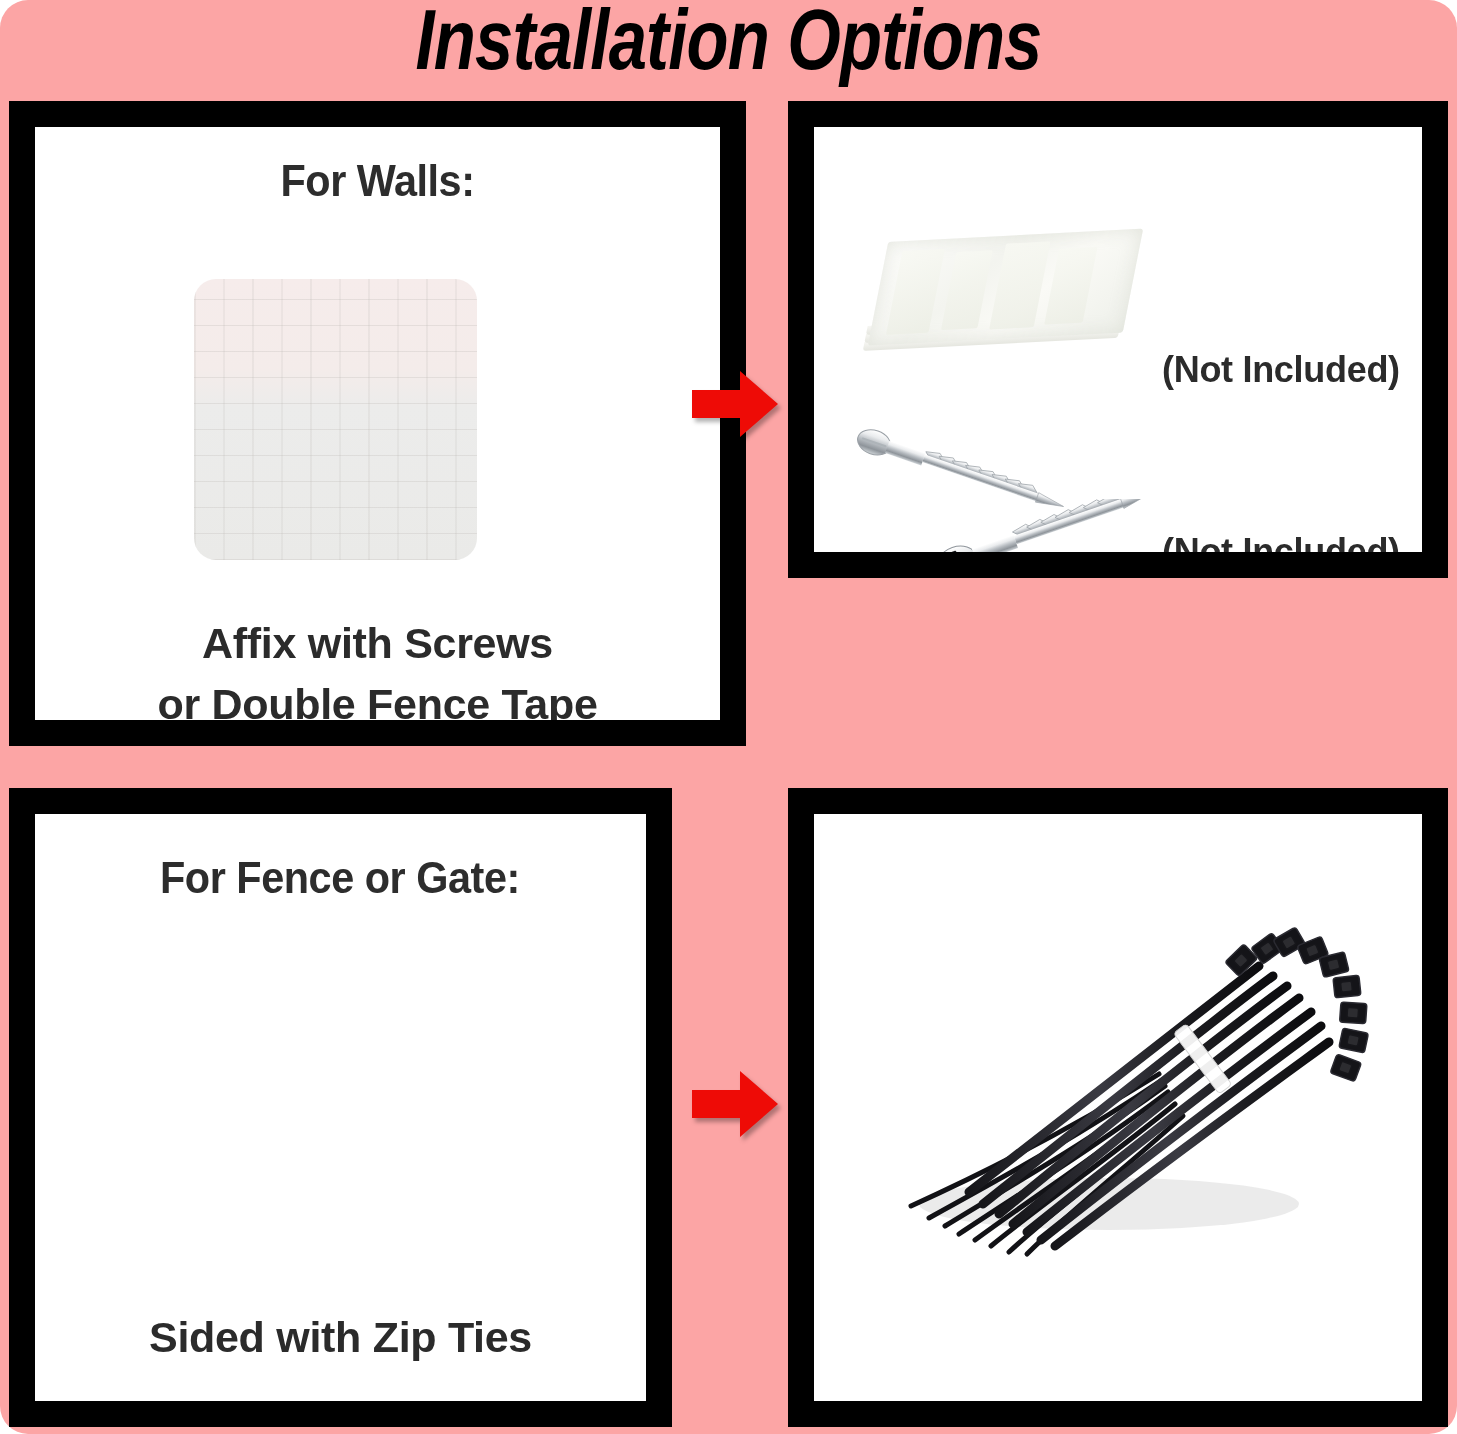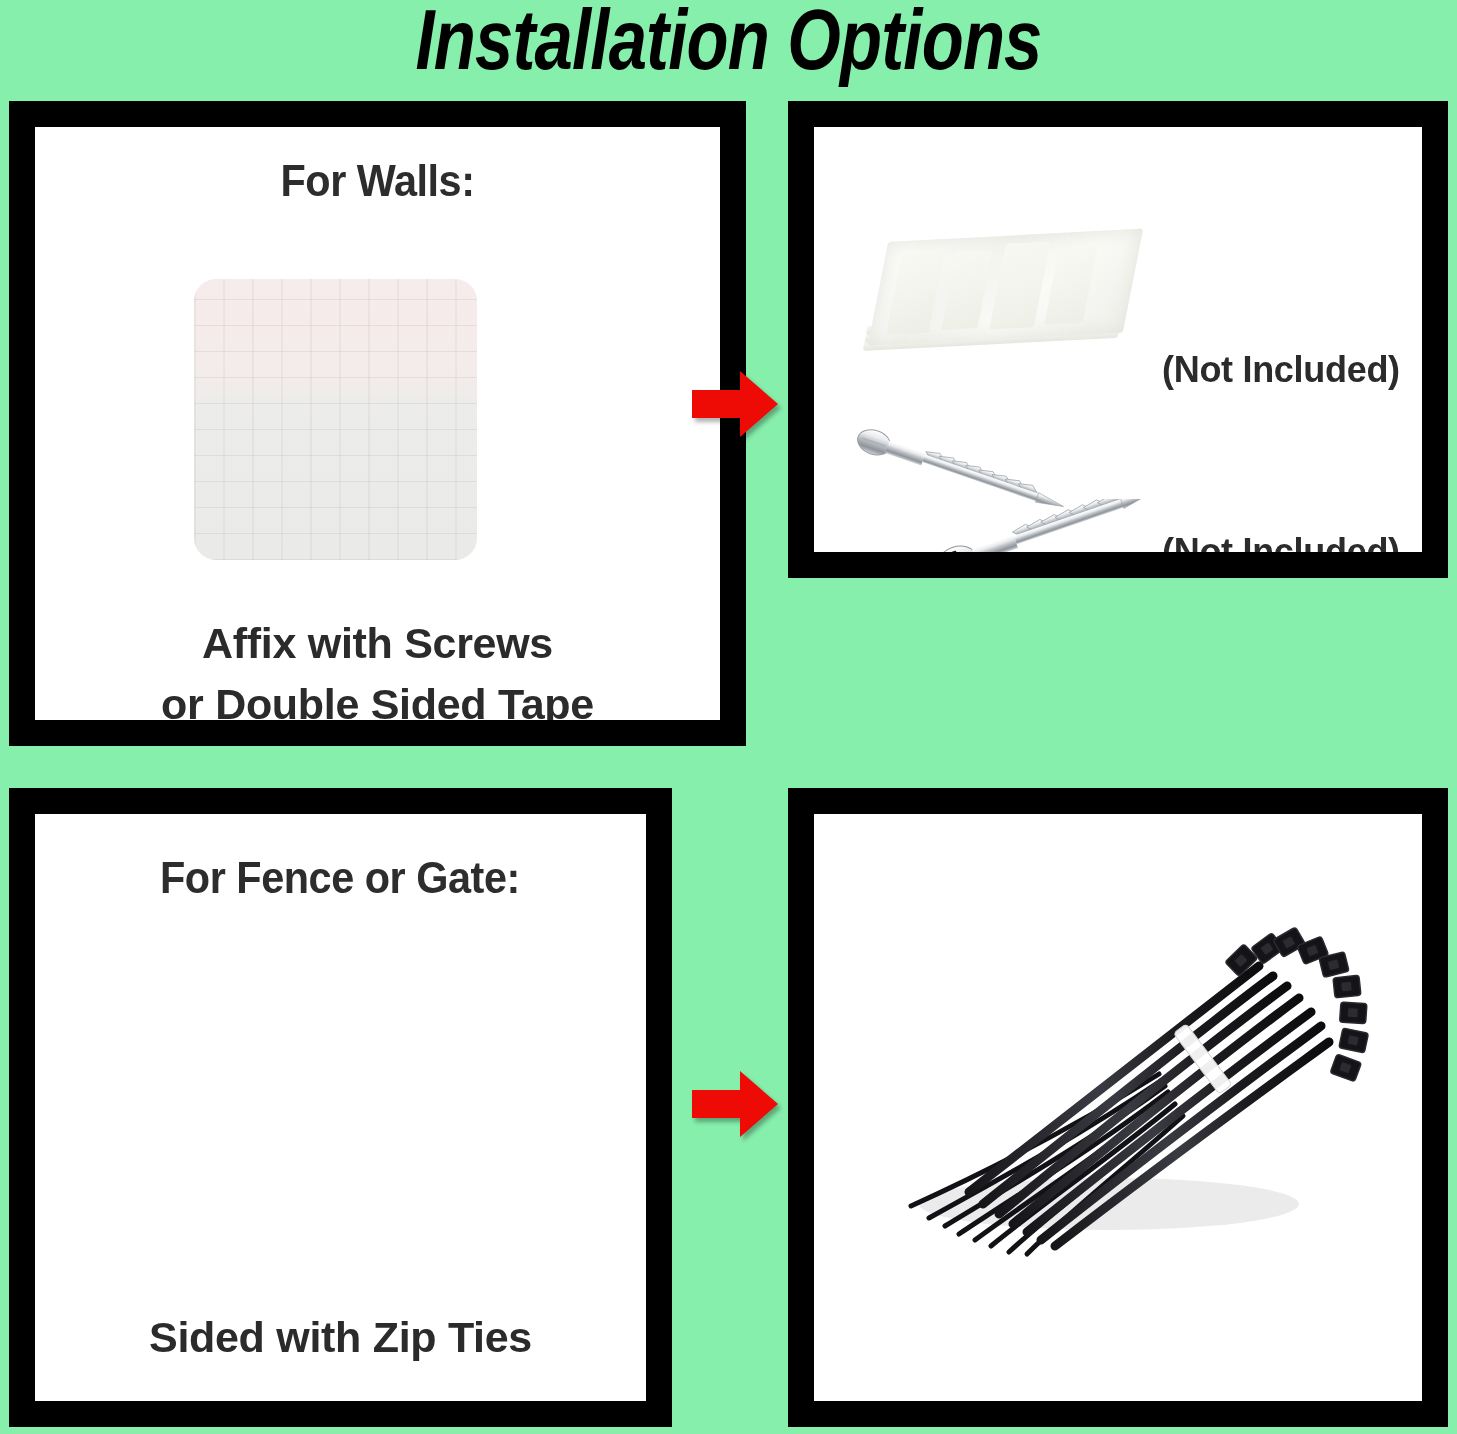--- a/index.html
+++ b/index.html
@@ -10,21 +10,22 @@
     height: 1434px;
     background: #ffffff;
     font-family: "Liberation Sans", sans-serif;
     overflow: hidden;
   }
 
   #root {
     position: relative;
     width: 1457px;
     height: 1434px;
-    background: #86efac;
+    background: #fca5a5;
+    border-radius: 28px;
   }
 
   
   .title {
     position: absolute;
     left: 0;
     top: -6px;
     width: 1457px;
     text-align: center;
     font-family: "Liberation Sans", sans-serif;
@@ -185,21 +186,21 @@
 
   <div class="panel" id="panel-walls">
     <div class="panel-inner">
 
       <div class="heading" id="heading-walls">For Walls:</div>
 
       <div class="thumb" id="thumb-wall"></div>
 
       <div class="caption" id="caption-walls">
         <span class="line">Affix with Screws</span>
-        <span class="line">or Double Sided Tape</span>
+        <span class="line">or Double Fence Tape</span>
       </div>
 
     </div>
   </div>
 
   <div class="arrow" id="arrow-walls">
     <svg viewBox="0 0 86 66" width="86" height="66" aria-hidden="true">
       <polygon points="0,19 48,19 48,0 86,33 48,66 48,47 0,47" fill="#ee0b06"></polygon>
     </svg>
   </div>

